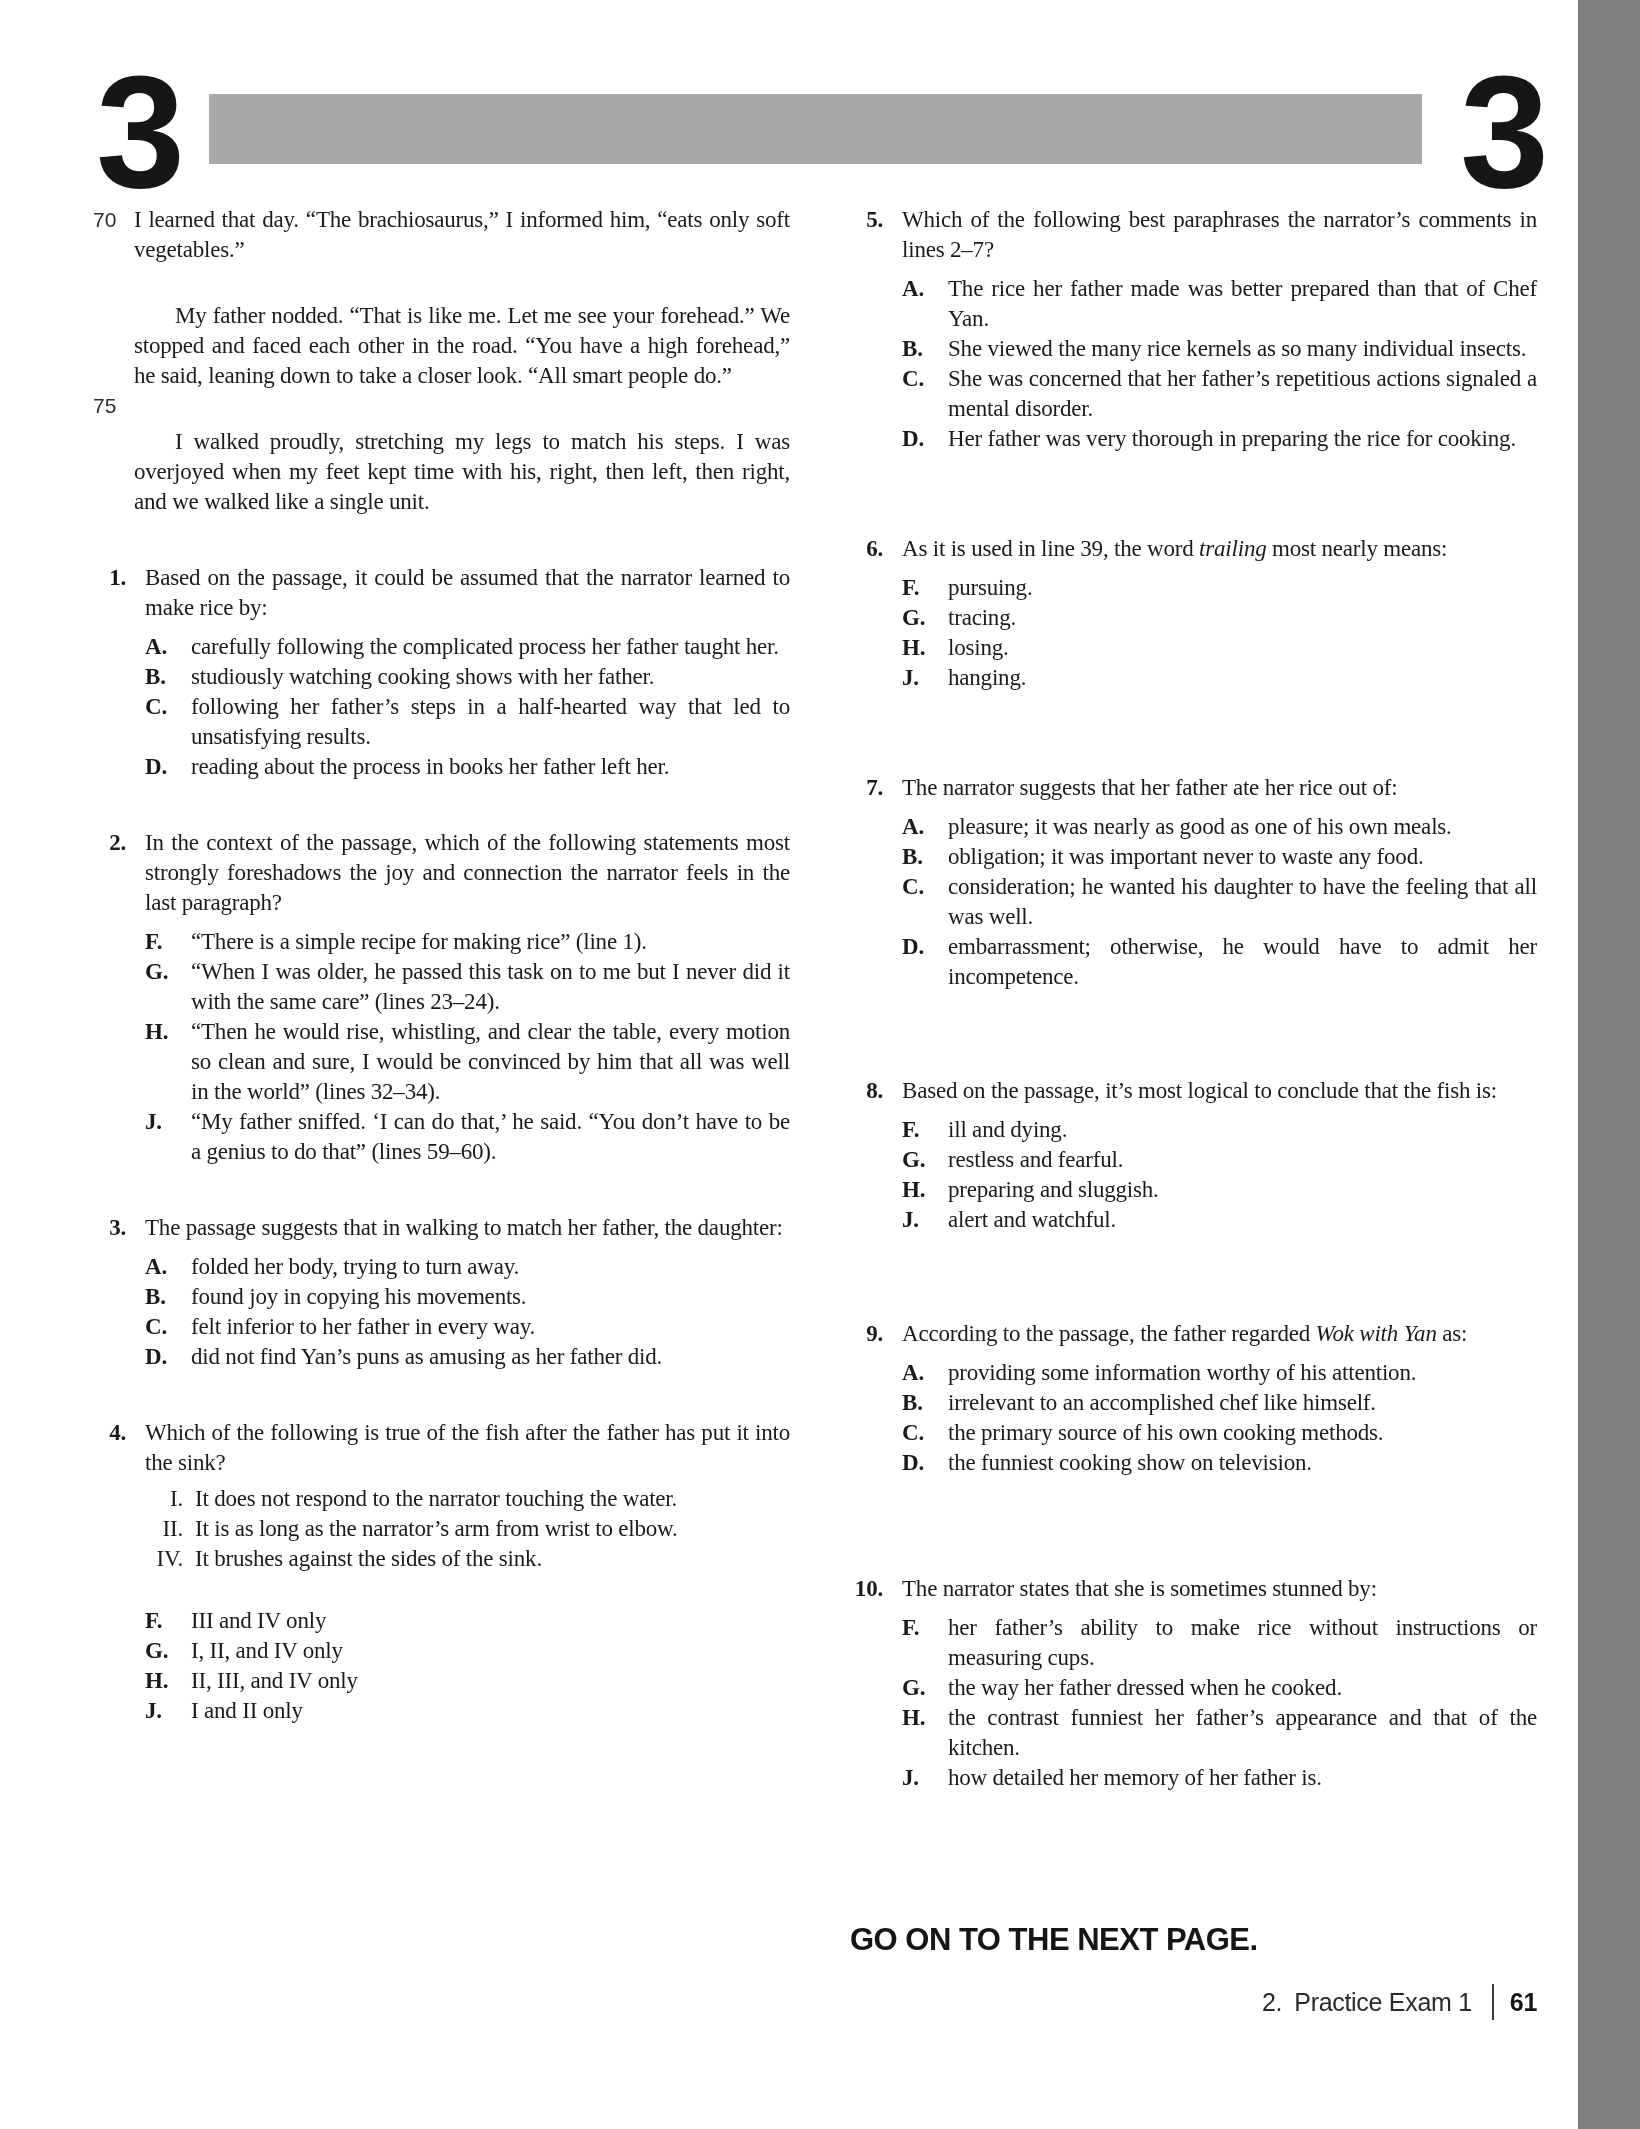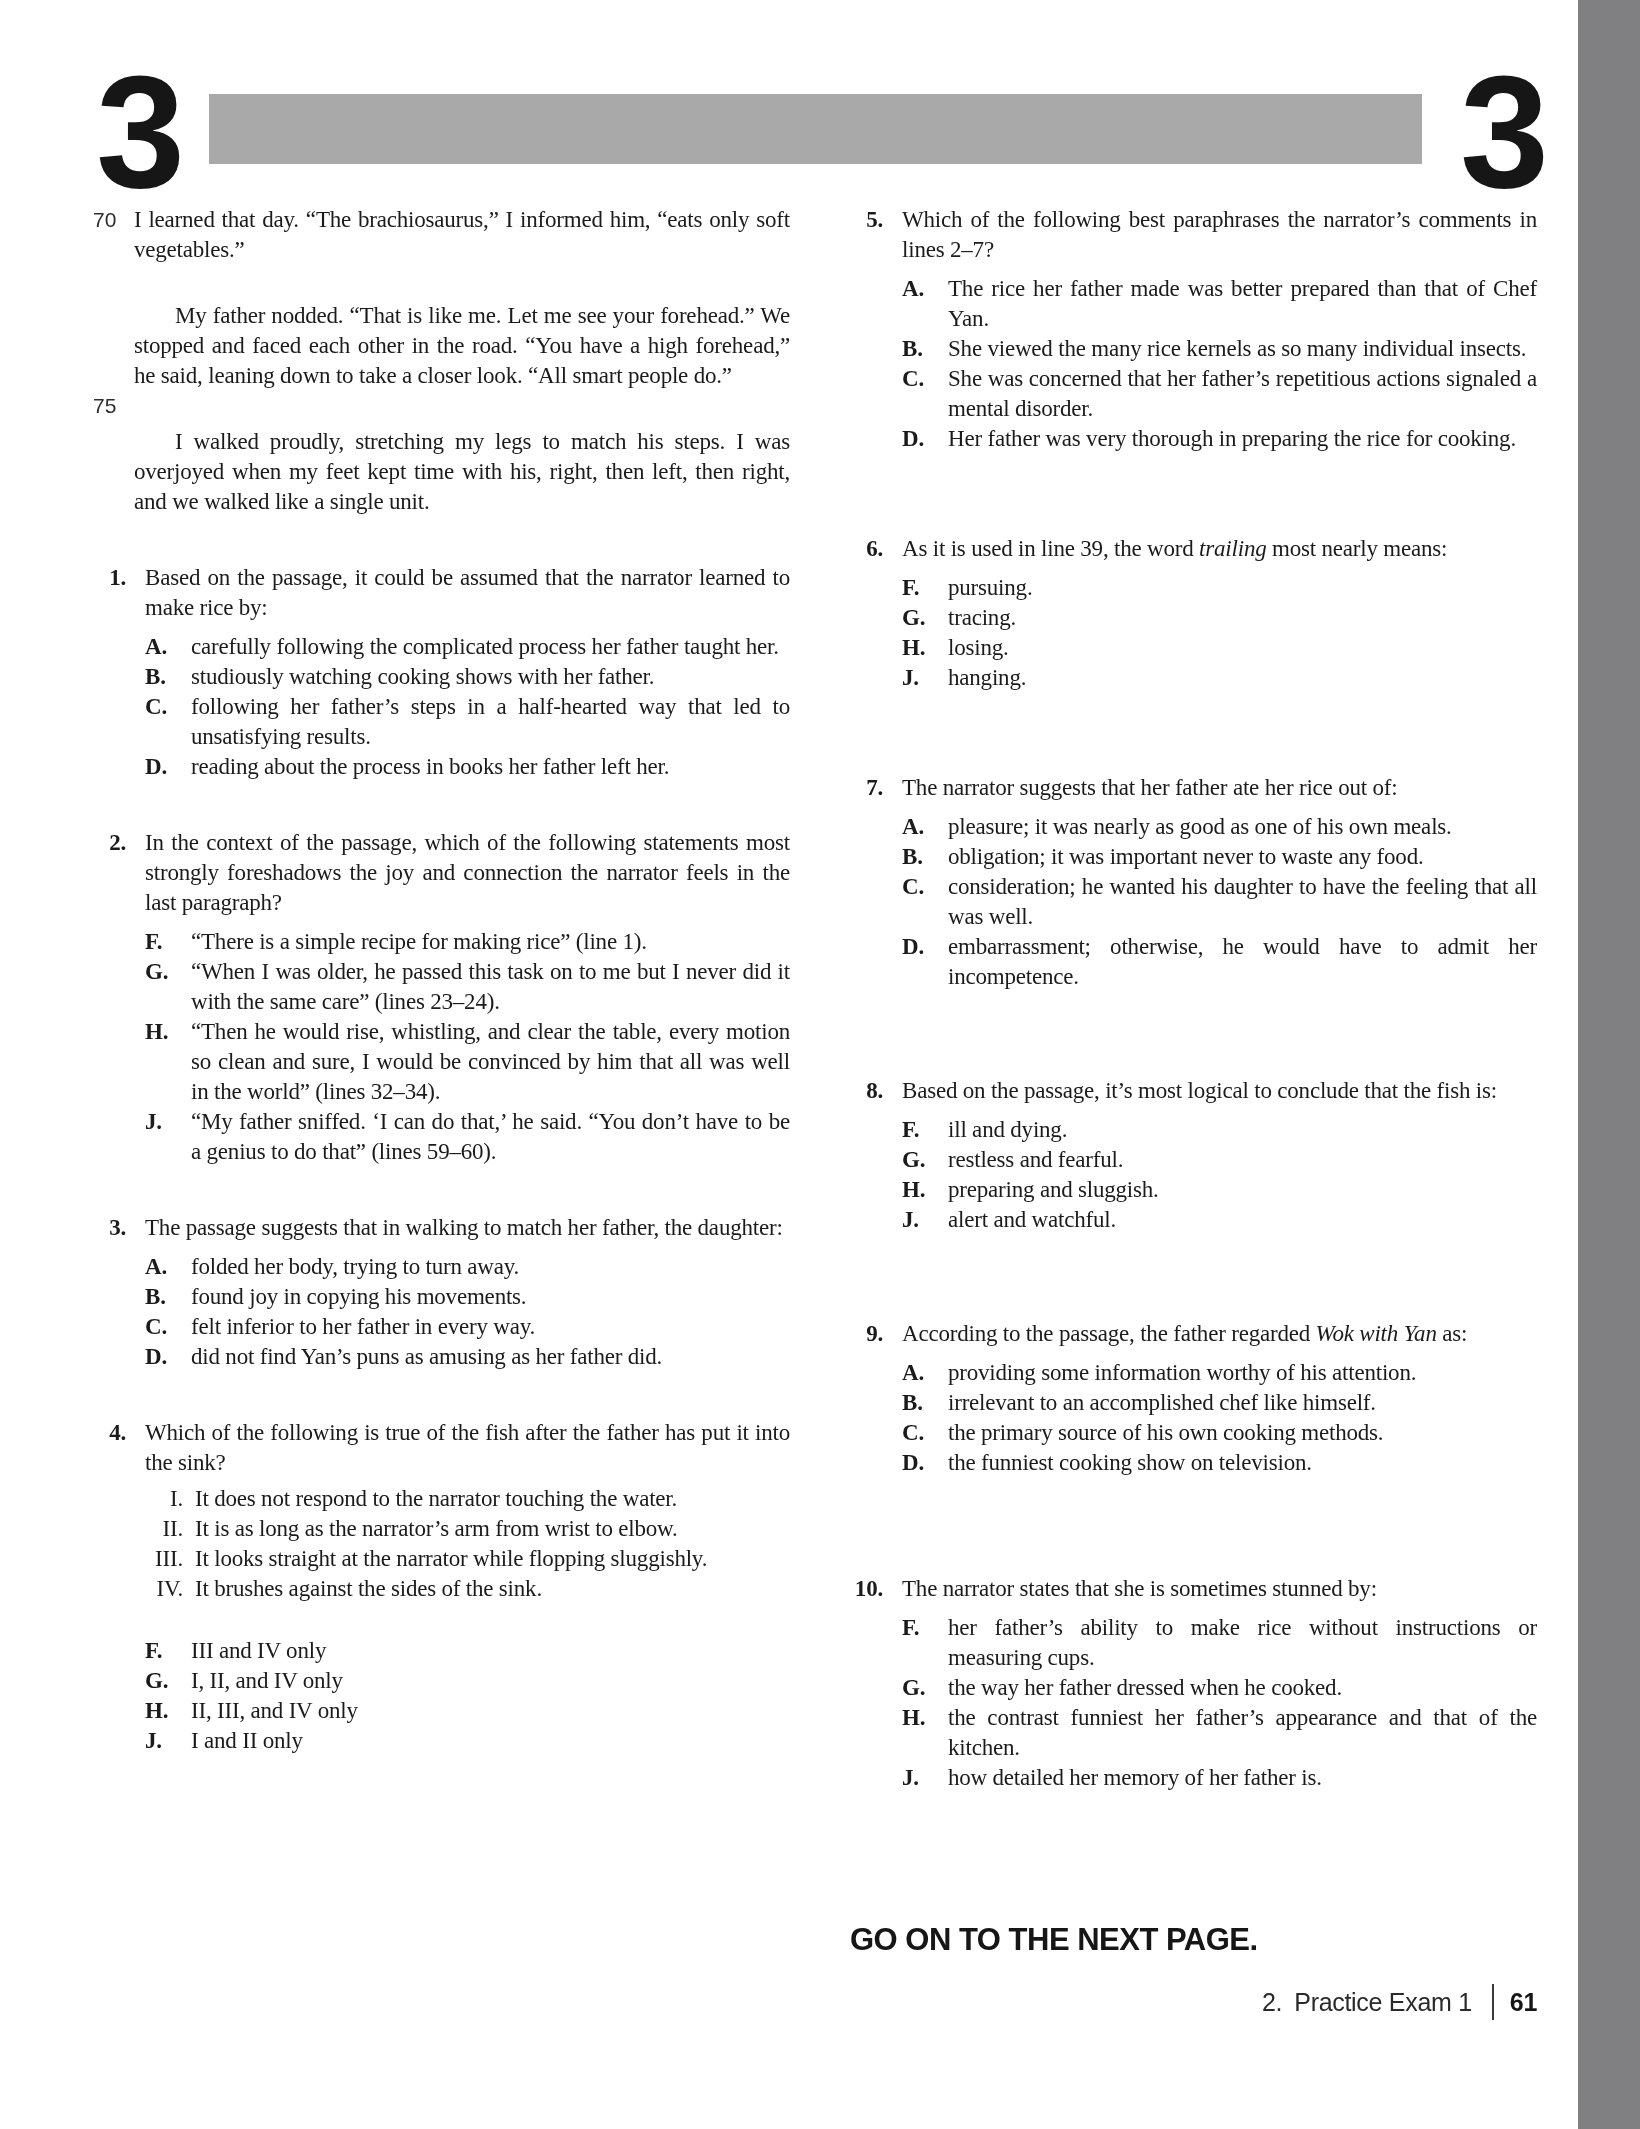--- a/index.html
+++ b/index.html
@@ -189,24 +189,20 @@
       <div class="stmts">
         <div class="stmt">
           <span class="stmt-num">I.</span>
           <div class="stmt-text">It does not respond to the narrator touching the water.</div>
         </div>
         <div class="stmt">
           <span class="stmt-num">II.</span>
           <div class="stmt-text">It is as long as the narrator’s arm from wrist to elbow.</div>
         </div>
         <div class="stmt">
-          <span class="stmt-num">III.</span>
-          <div class="stmt-text">It looks straight at the narrator while flopping sluggishly.</div>
-        </div>
-        <div class="stmt">
           <span class="stmt-num">IV.</span>
           <div class="stmt-text">It brushes against the sides of the sink.</div>
         </div>
       </div>
       <div class="opts after-stmts">
         <div class="opt">
           <span class="opt-letter">F.</span>
           <div class="opt-text">III and IV only</div>
         </div>
         <div class="opt">

